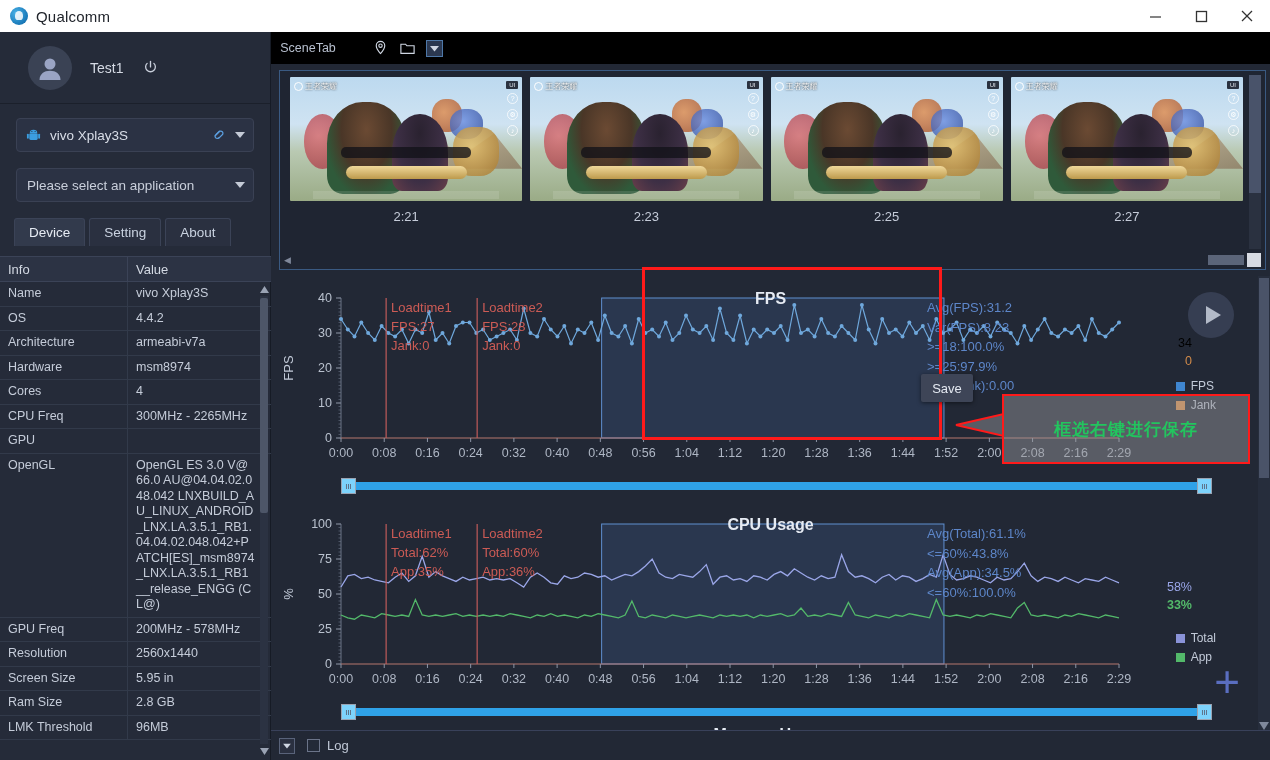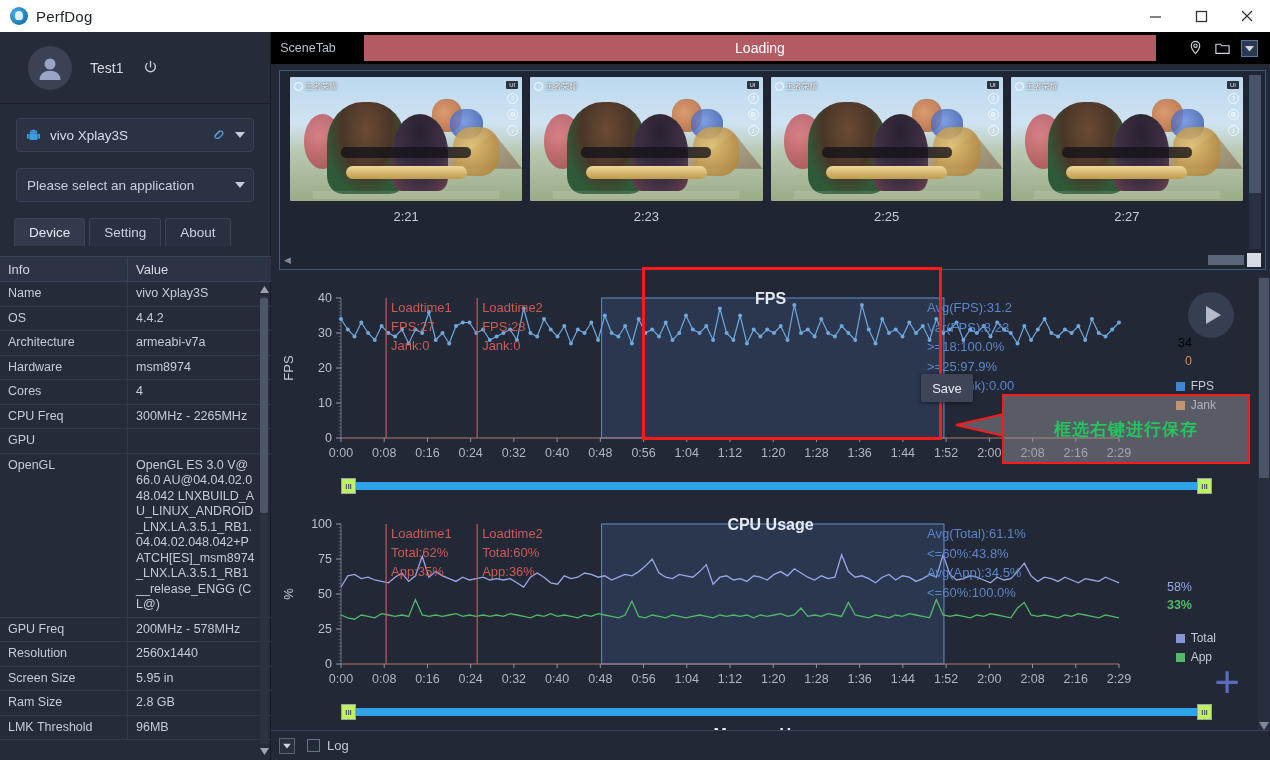--- a/index.html
+++ b/index.html
@@ -141,22 +141,22 @@
   .legend .li { display: flex; align-items: center; gap: 6px; margin-top: 5px; }
   .legend .sw { width: 9px; height: 9px; display: inline-block; }
   .cur-val { position: absolute; right: 70px; font-size: 12.5px; }
   .playbtn { position: absolute; right: 28px; top: 16px; width: 46px; height: 46px;
     border-radius: 50%; background: #394156; display: flex; align-items: center; justify-content: center; opacity:.9;}
   .playbtn .tri { width: 0; height: 0; border-left: 15px solid #c3cad8;
     border-top: 9px solid transparent; border-bottom: 9px solid transparent; margin-left: 5px; }
 
   .slider { position: relative; height: 16px; margin: 2px 50px 0 62px; }
   .slider .bar { position: absolute; left: 8px; right: 8px; top: 4px; height: 8px; background: #2fa2e8; }
-  .slider .h { position: absolute; top: 0; width: 15px; height: 16px; background: #bef264;
-    border: 1px solid #9aa3b2; display:flex; align-items:center; justify-content:center; font-size:8px; color:#556;font-weight:bold; }
+  .slider .h { position: absolute; top: 0; width: 15px; height: 16px; background: #7dd3fc;
+    border: 1px solid #9aa3b2; display:flex; align-items:center; justify-content:center; font-size:8px; color:#556; }
   .slider .h.l { left: 0; } .slider .h.r { right: 0; }
 
   .save-tip { position: absolute; left: 921px; top: 374px; width: 52px; height: 28px;
     background: #3e4557; color: #e4e9f1; font-size: 13px; display: flex; align-items: center;
     justify-content: center; border-radius: 2px; box-shadow: 0 1px 4px rgba(0,0,0,.5); z-index: 30; }
 
   .redbox { position: absolute; left: 642px; top: 267px; width: 300px; height: 173px;
     border: 3px solid #ff1a1a; z-index: 25; pointer-events: none; }
 
   .callout { position: absolute; left: 1002px; top: 394px; width: 248px; height: 70px;
@@ -179,21 +179,21 @@
   .right-scroll .th { position: absolute; left: 1px; top: 2px; width: 10px; height: 200px; background: #4a5368; }
   .right-scroll .dn { position: absolute; left: 1px; bottom: 2px; width: 10px; height: 12px; color:#7f889b; }
 </style>
 </head>
 <body>
 
 <div class="app">
 
   <div class="titlebar">
     <div class="title-logo"></div>
-    <div class="title-text">PerfDog</div>
+    <div class="title-text">Qualcomm</div>
     <div class="win-btns">
       <div class="win-btn">
         <svg width="13" height="13" viewBox="0 0 13 13">
             <line x1="1" y1="7" x2="12" y2="7" stroke="#333" stroke-width="1.2"></line>
           </svg>
       </div>
       <div class="win-btn">
         <svg width="13" height="13" viewBox="0 0 13 13">
             <rect x="1.5" y="1.5" width="10" height="10" fill="none" stroke="#333" stroke-width="1.3"></rect>
           </svg>
@@ -332,21 +332,20 @@
             </svg>
         </div>
       </div>
     </div>
   </div>
 
   <div class="main">
 
     <div class="scenebar">
       <div class="scenetab">SceneTab</div>
-      <div class="loading-bar">Loading</div>
       <div class="bar-icons">
         <span class="ic">
           <svg width="17" height="17" viewBox="0 0 18 18">
             <path d="M9 1.5c-2.5 0-4.5 2-4.5 4.5 0 3.3 4.5 8.3 4.5 8.3s4.5-5 4.5-8.3c0-2.5-2-4.5-4.5-4.5z" fill="none" stroke="#cfd6e2" stroke-width="1.2"></path>
             <circle cx="9" cy="6" r="1.8" fill="none" stroke="#cfd6e2" stroke-width="1.2"></circle>
           </svg>
         </span>
         <span class="ic">
           <svg width="17" height="17" viewBox="0 0 18 18">
             <path d="M2 4.5h5l1.3 1.6H16v8H2z" fill="none" stroke="#cfd6e2" stroke-width="1.2"></path>

